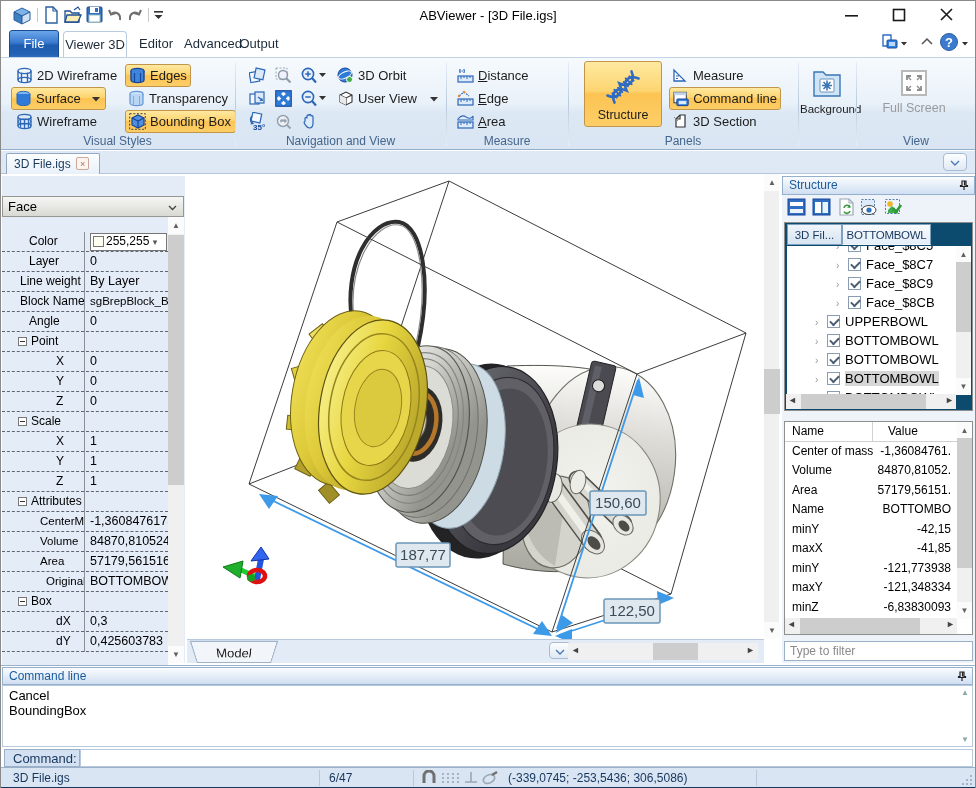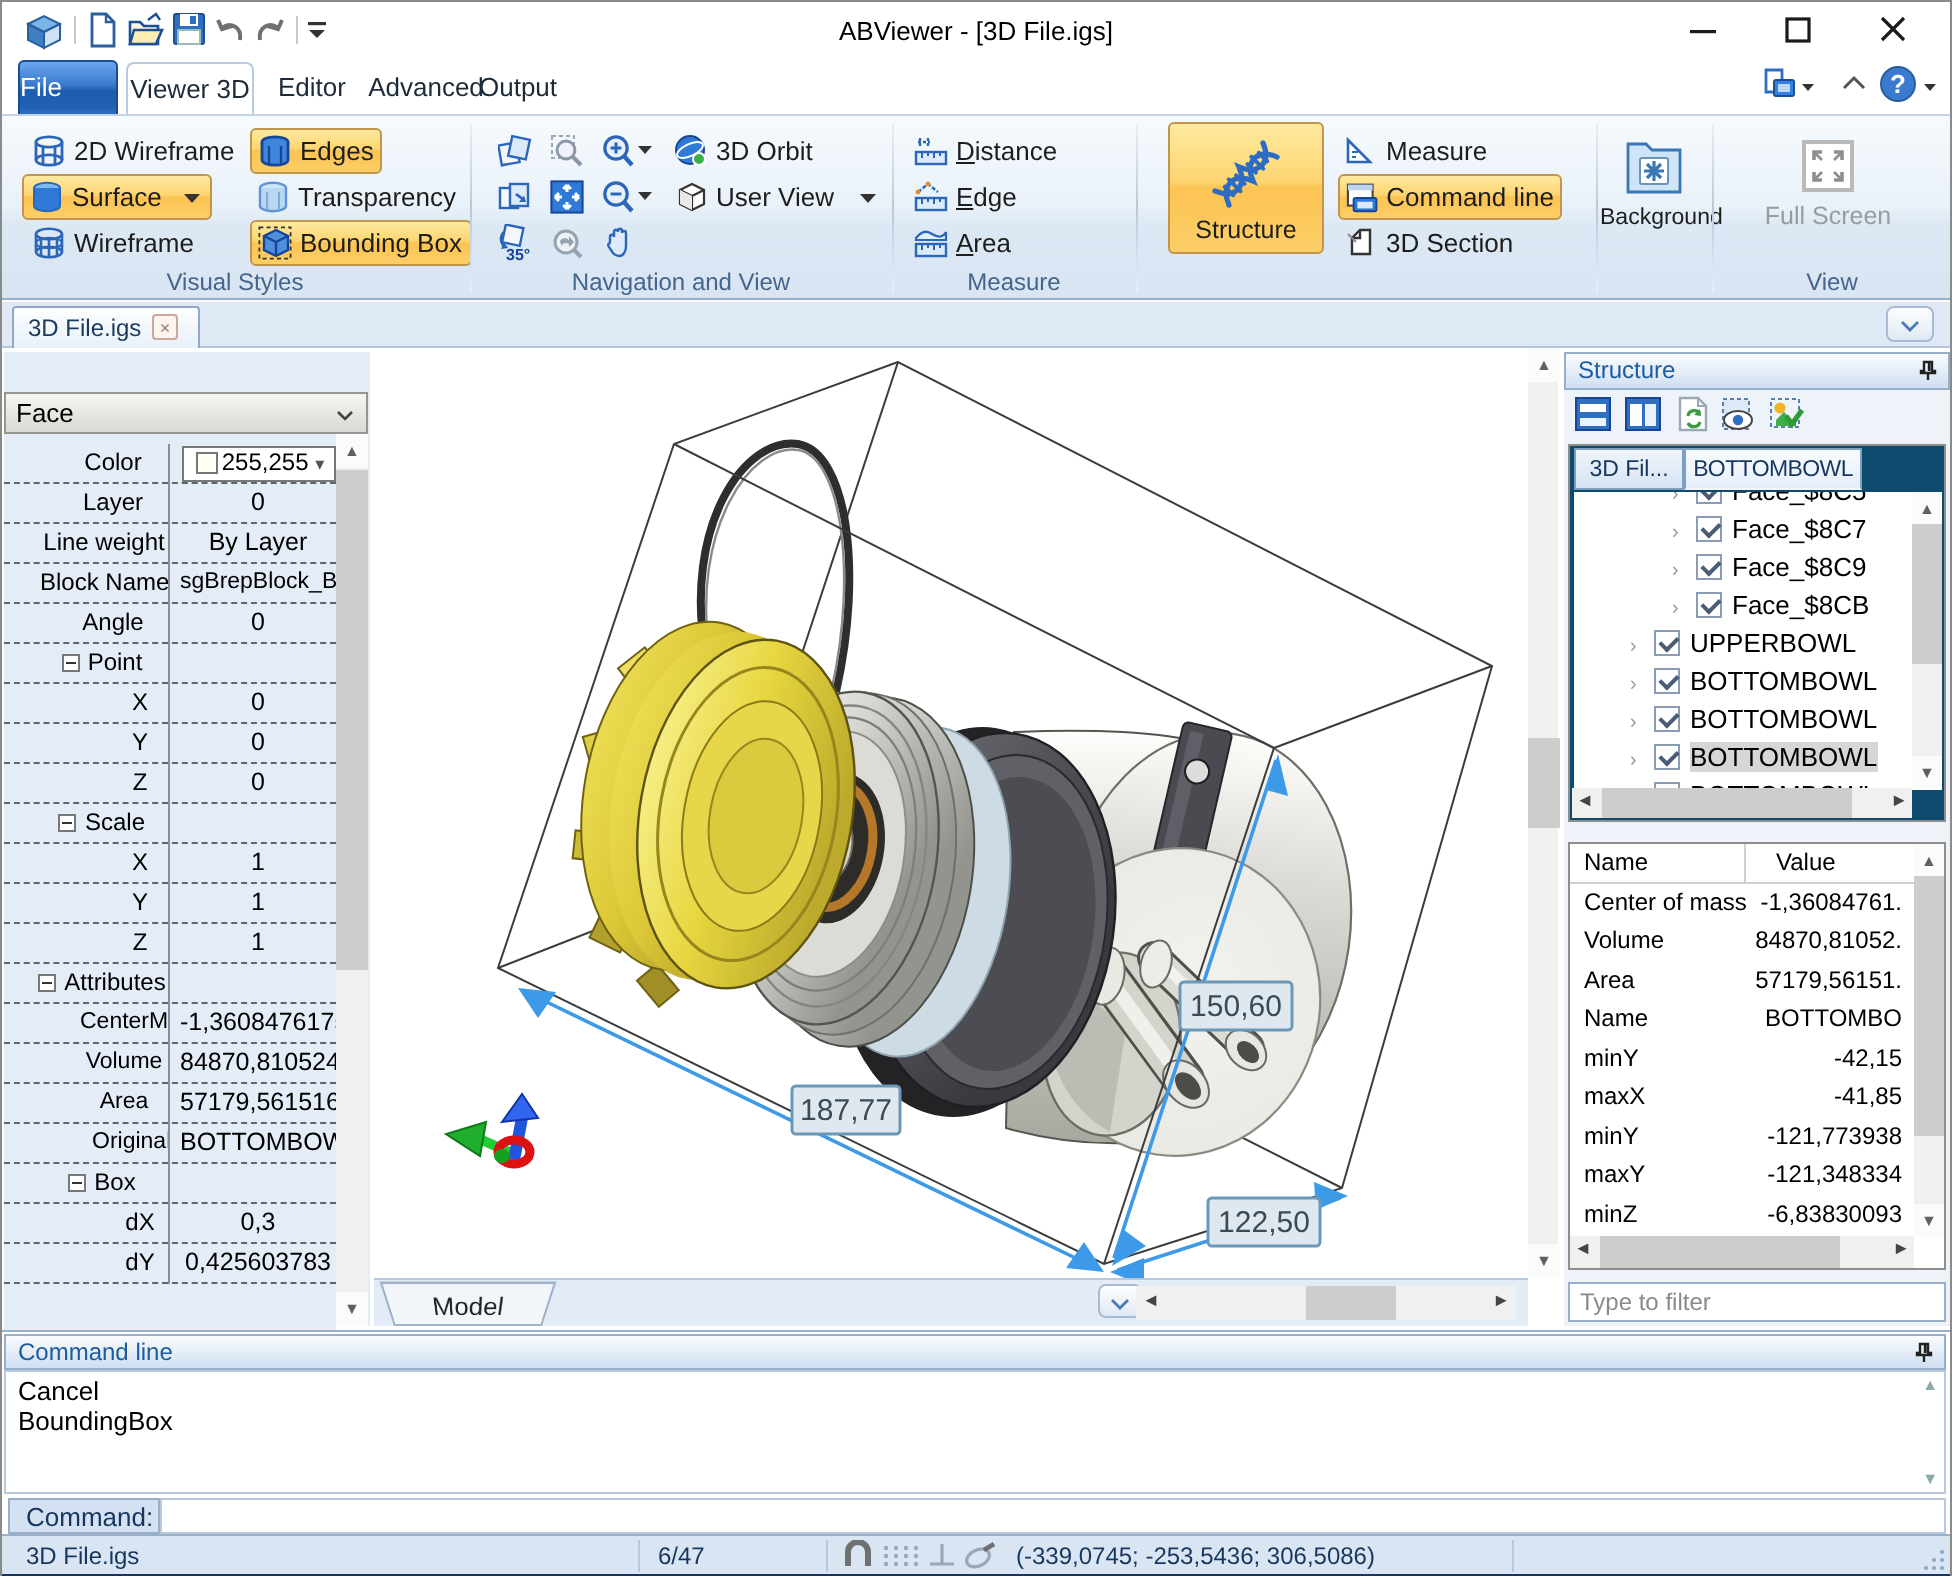--- a/index.html
+++ b/index.html
@@ -9,21 +9,21 @@
 .abs { position:absolute; }
 
 
 #titlebar { left:0; top:0; width:974px; height:28px; background:#fff; }
 #title { left:0; top:7px; width:974px; text-align:center; color:#000; font-size:13px; }
 
 
 #tabrow { left:0; top:28px; width:974px; height:28px; background:#fff; }
 #filebtn { left:8px; top:1px; width:50px; height:31px; border-radius:3px 3px 0 0;
   background:linear-gradient(#6aa6ea 0%, #3a7ace 40%, #1e5cb0 50%, #2261b4 80%, #3e7ecd 100%);
-  border:1px solid #1a4d8f; color:#fff; line-height:25px; font-size:13px; }
+  border:1px solid #1a4d8f; color:#fff; text-align:center; line-height:25px; font-size:13px; }
 .rtab { top:2px; height:26px; line-height:26px; color:#1c2b39; font-size:13px; text-align:center; }
 #tab-v3d { background:#fff; border:1px solid #b9cbdf; border-bottom:none; border-radius:4px 4px 0 0; }
 
 
 #ribbon { left:0; top:56px; width:974px; height:93px;
   background:linear-gradient(#f6fafd 0%, #e9f1f9 50%, #dce8f4 60%, #d9e5f2 100%);
   border-top:1px solid #c3d4e7; border-bottom:1px solid #95aecb; }
 .rgroup { position:absolute; top:0; height:92px; }
 .rgsep { position:absolute; top:4px; width:1px; height:84px;
   background:linear-gradient(#e7eef7, #b9c9dc, #e7eef7); }
@@ -51,21 +51,21 @@
 
 .phead { position:absolute; height:19px; background:linear-gradient(#fafcfe,#cfdff2);
   border:1px solid #96b0cc; color:#1b5c9e; font-size:12px; line-height:17px; padding-left:6px; }
 .pin { position:absolute; right:5px; top:3px; width:10px; height:11px; }
 
 
 #props { left:1px; top:175px; width:183px; height:487px; background:#e4ecf8; }
 #facebox { left:0px; top:20px; width:182px; height:21px;
   background:linear-gradient(#f6f6f4,#d9d9d3); border:1px solid #979791;
   color:#000; line-height:19px; padding-left:5px; font-size:13px; }
-#pgrid { left:0; top:46px; width:166px; height:446px; background:#e4ecf8; overflow:hidden;text-align:center; }
+#pgrid { left:0; top:56px; width:166px; height:446px; background:#e4ecf8; overflow:hidden; }
 .prow { position:relative; height:20px; border-bottom:1px dashed #5f6670; }
 .prow .pn { position:absolute; left:0; top:0; width:83px; height:20px; line-height:19px;
   color:#000; font-size:12px; border-right:1px solid #8a8f96; white-space:nowrap; overflow:hidden; }
 .prow .pn.grp { padding-left:16px; }
 .prow .pn.top { padding-left:27px; }
 .prow .pv { position:absolute; left:84px; top:0; right:0; height:20px; line-height:19px;
   padding-left:4px; color:#000; font-size:12.5px; white-space:nowrap; overflow:hidden; }
 .minus { display:inline-block; width:9px; height:9px; border:1px solid #777; background:#fff;
   margin-right:4px; position:relative; top:1px; }
 .minus::after { content:""; position:absolute; left:1px; top:3px; width:5px; height:1px; background:#333; }
@@ -371,20 +371,21 @@
           <rect x="1" y="2" width="13" height="11" fill="#fff" stroke="#444" stroke-width="1.1"></rect>
           <rect x="1" y="2" width="13" height="3" fill="#bcd4ee"></rect>
           <rect x="4" y="9" width="12" height="7" rx="1" fill="#2f7ad6" stroke="#16459a"></rect>
           <rect x="6" y="11" width="8" height="3.5" fill="#dceafa"></rect>
         </svg>Command line</div>
     <div class="rbtn" style="left:100px;top:52px;"><svg width="17" height="17" viewBox="0 0 17 17">
           <path d="M4 6 L8 2 L13 2 L13 14 L4 14 Z" fill="#fff" stroke="#333" stroke-width="1.2"></path>
           <path d="M4 6 L8 6 L8 2" fill="none" stroke="#333" stroke-width="1.2"></path>
           <path d="M2 4 L6 8" stroke="#888" stroke-width="1"></path>
         </svg>3D Section</div>
+    <div class="rglabel">Panels</div>
   </div>
   <div class="rgsep" style="left:797px;"></div>
   <div class="rgroup" style="left:798px;width:56px;">
     <div class="bigbtn" style="left:1px;width:54px;font-size:11.5px;">
       <svg class="bi" width="30" height="32" viewBox="0 0 30 32">
           <path d="M2 4 L11 4 L14 7 L28 7 L28 28 L2 28 Z" fill="#cfe4f7" stroke="#3a77b5" stroke-width="1.4"></path>
           <rect x="8" y="11" width="14" height="13" rx="1" fill="#fff" stroke="#6a94ba"></rect>
           <g stroke="#3a77b5" stroke-width="1.6">
             <path d="M15 12.5 L15 22.5 M10 17.5 L20 17.5 M11.5 14 L18.5 21 M18.5 14 L11.5 21"></path>
           </g>

